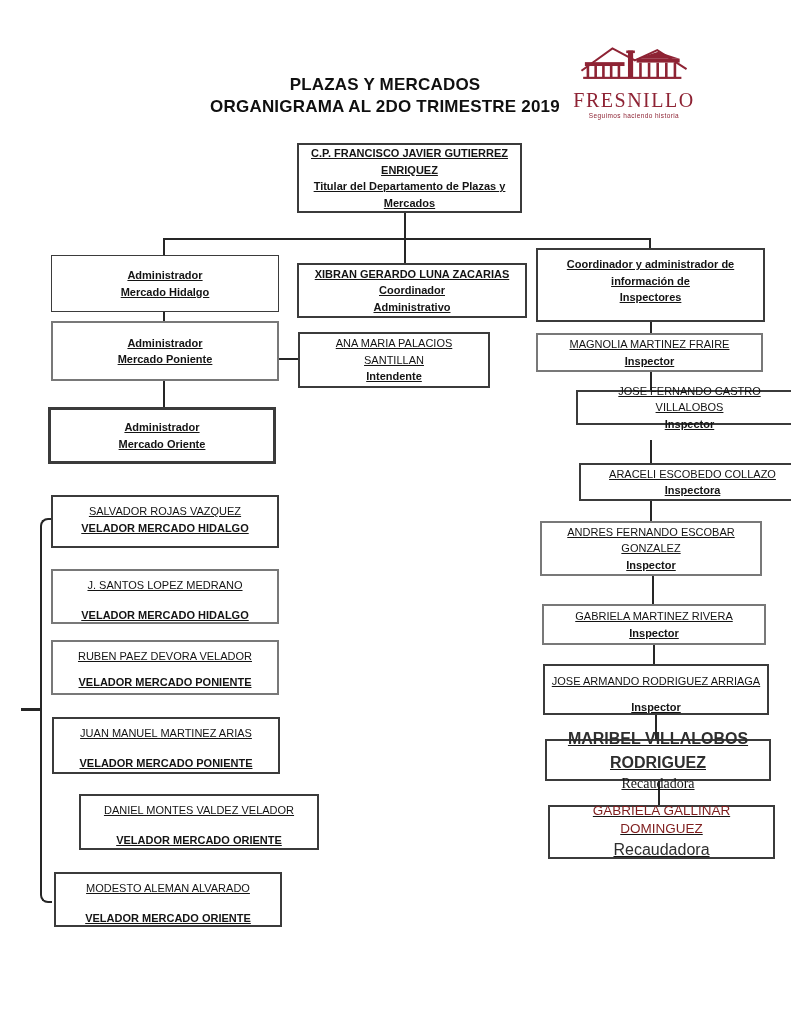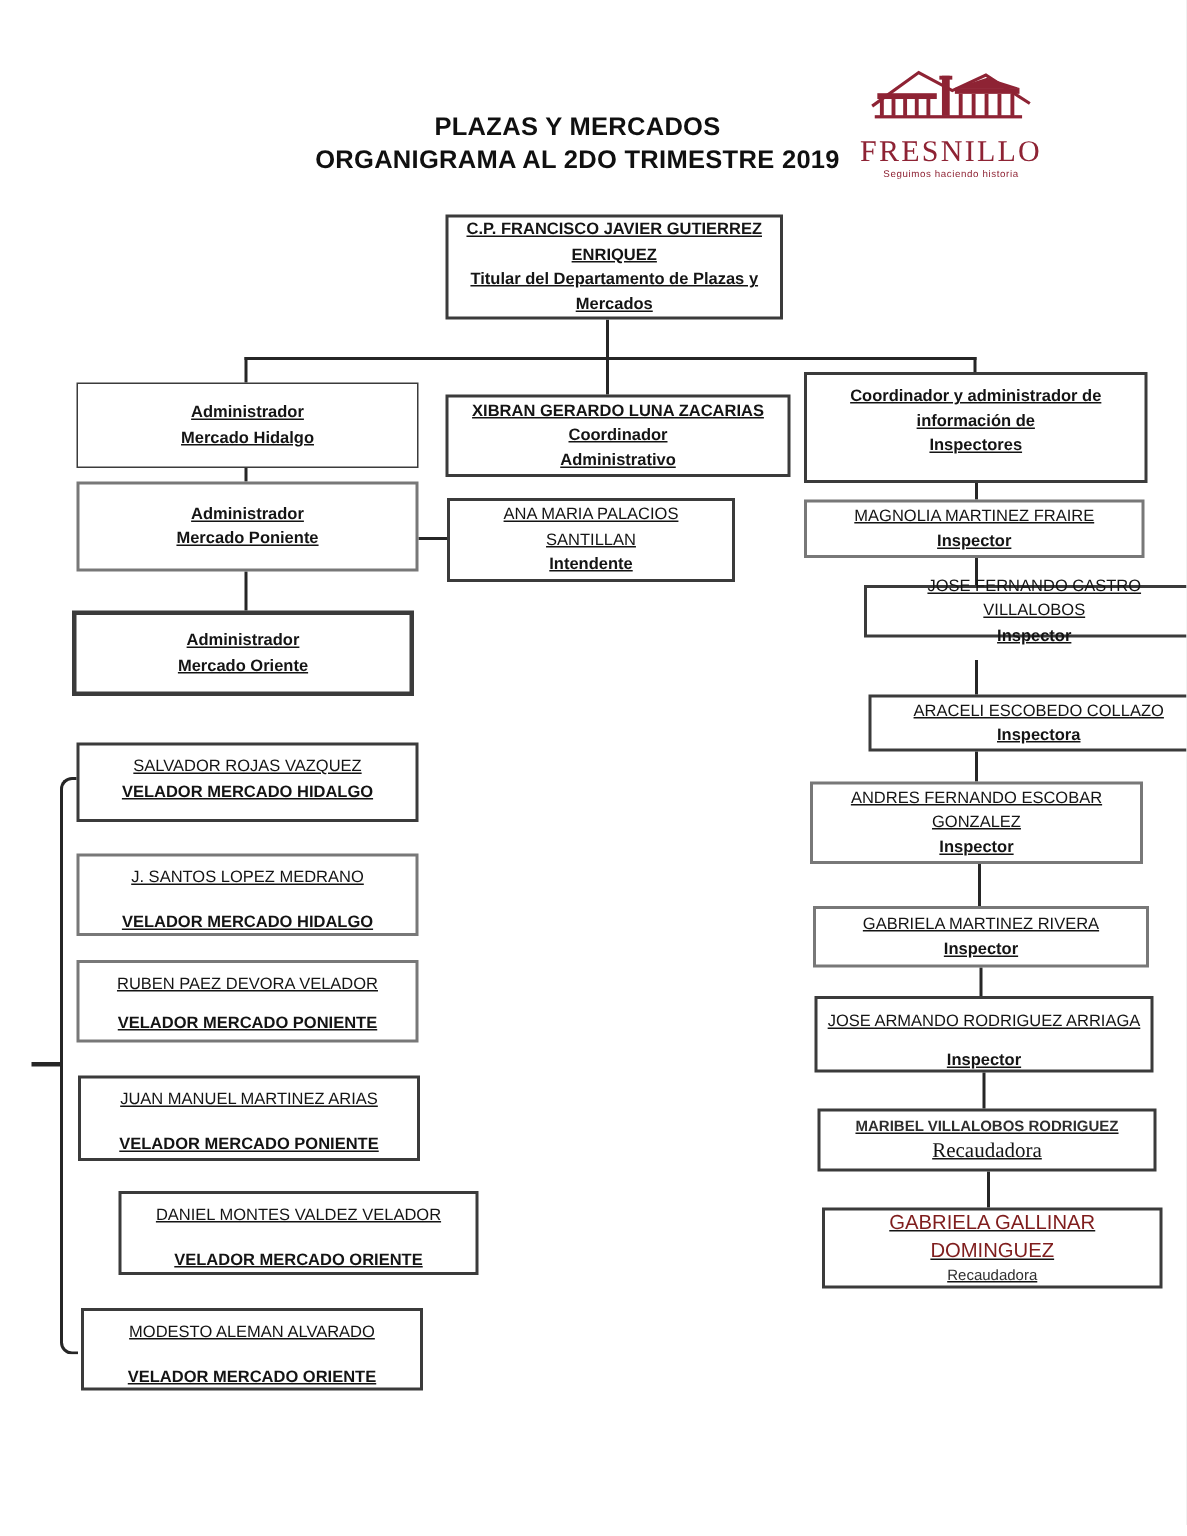--- a/index.html
+++ b/index.html
@@ -16,21 +16,21 @@
        text-align:center;font-size:11px;line-height:1.5;color:#141414;padding:3px 6px;text-decoration:underline;}
   .box .role{font-weight:700;}
   .box .bold{font-weight:700;}
   .top{justify-content:flex-start;padding-top:6px;}
   .gap .role{margin-top:13px;}
   .gap8 .role{margin-top:9px;}
   .grey{border-color:#787878;}
   .thick{border-width:3px;}
   .serifrole{font-family:"Liberation Serif",serif;font-size:14px;font-weight:400 !important;line-height:1.25;}
   .bigname{font-size:13.5px;color:#7f1d1d;line-height:1.35;}
-  .midname{font-size:10px;color:#2e2e2e;}
+  .midname{font-size:16px;color:#2e2e2e;}
   .vl,.hl{position:absolute;background:#262626;}
   .vl{width:2px;}
   .hl{height:2px;}
   .bracket{position:absolute;left:40px;top:518px;width:12px;height:385px;box-sizing:border-box;
            border:2px solid #262626;border-right:none;border-radius:8px 0 0 8px;background:transparent;}
 </style>
 </head>
 <body>
 
 <div class="page">

